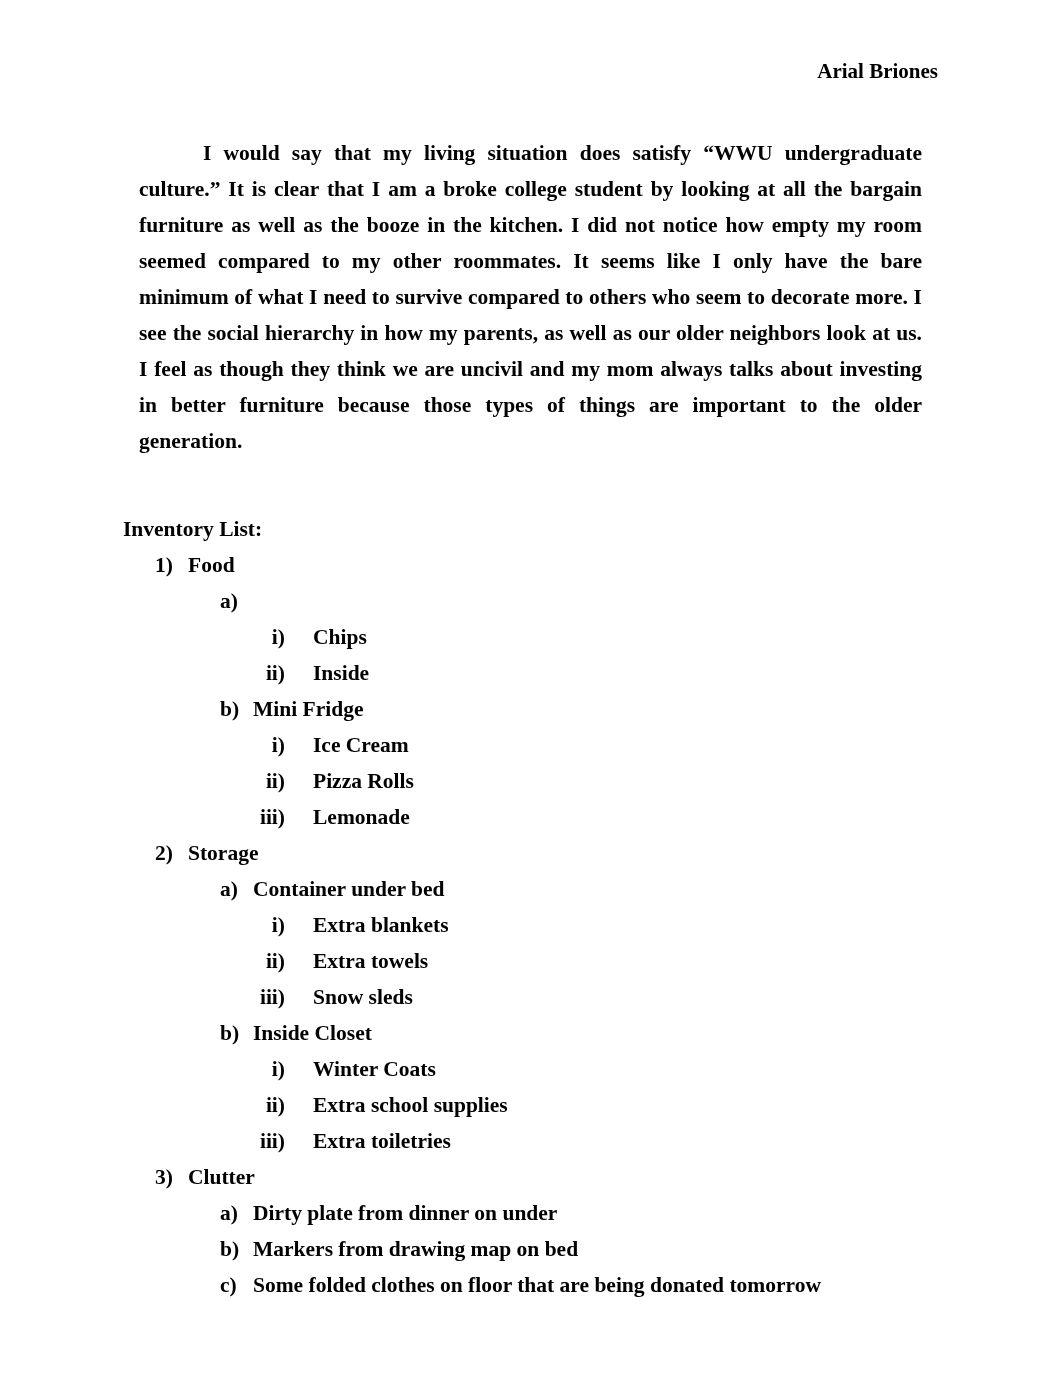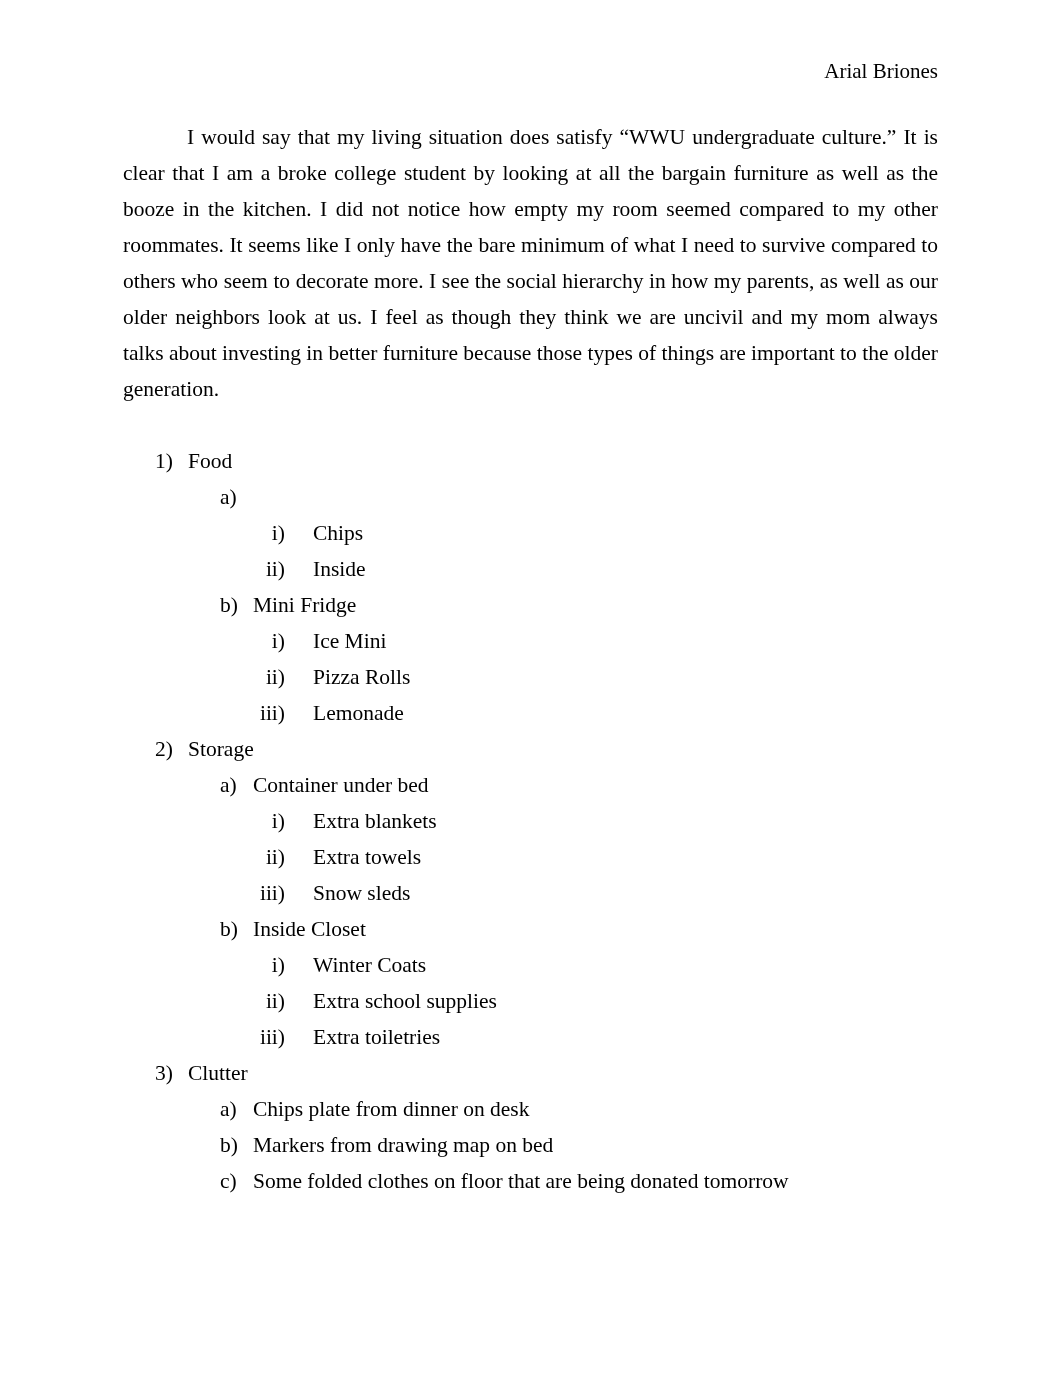--- a/index.html
+++ b/index.html
@@ -11,20 +11,21 @@
     font-family: "Liberation Serif", "DejaVu Serif", serif;
     color: #000000;
   }
   .page {
     position: relative;
     width: 1062px;
     height: 1318px;
     background: #ffffff;
     box-sizing: border-box;
     overflow: hidden;
+    font-weight: bold;
   }
   .header {
     position: absolute;
     top: 58px;
     left: 123px;
     width: 815px;
     text-align: right;
     font-size: 21px;
     line-height: 26px;
   }
@@ -32,21 +33,21 @@
     position: absolute;
     top: 119px;
     left: 123px;
     width: 815px;
   }
   .body-paragraph {
     font-size: 21.5px;
     line-height: 36px;
     text-align: justify;
     text-indent: 64px;
-    margin: 0;
+    margin: 16px;
     hyphens: none;
   }
   .spacer-line {
     height: 36px;
   }
   .list-heading {
     font-size: 21.5px;
     line-height: 36px;
     margin: 0;
   }
@@ -90,20 +91,21 @@
   <div class="header">
     <span>Arial Briones</span>
   </div>
 
   <div class="content">
 
     <p class="body-paragraph">I would say that my living situation does satisfy “WWU undergraduate culture.” It is clear that I am a broke college student by looking at all the bargain furniture as well as the booze in the kitchen. I did not notice how empty my room seemed compared to my other roommates. It seems like I only have the bare minimum of what I need to survive compared to others who seem to decorate more. I see the social hierarchy in how my parents, as well as our older neighbors look at us. I feel as though they think we are uncivil and my mom always talks about investing in better furniture because those types of things are important to the older generation.</p>
 
     <div class="spacer-line"></div>
 
+    <div class="list-heading">Inventory List:</div>
 
     <div id="inventory-list">
         <div class="lvl-row lvl1">
           <span class="marker">1)</span>
           <span class="label">Food</span>
         </div>
         <div class="lvl-row lvl2">
           <span class="marker">a)</span>
         </div>
         <div class="lvl-row lvl3">
@@ -113,21 +115,21 @@
         <div class="lvl-row lvl3">
           <span class="marker">ii)</span>
           <span class="label">Inside</span>
         </div>
         <div class="lvl-row lvl2">
           <span class="marker">b)</span>
           <span class="label">Mini Fridge</span>
         </div>
         <div class="lvl-row lvl3">
           <span class="marker">i)</span>
-          <span class="label">Ice Mini</span>
+          <span class="label">Ice Cream</span>
         </div>
         <div class="lvl-row lvl3">
           <span class="marker">ii)</span>
           <span class="label">Pizza Rolls</span>
         </div>
         <div class="lvl-row lvl3">
           <span class="marker">iii)</span>
           <span class="label">Lemonade</span>
         </div>
         <div class="lvl-row lvl1">
@@ -165,21 +167,21 @@
         <div class="lvl-row lvl3">
           <span class="marker">iii)</span>
           <span class="label">Extra toiletries</span>
         </div>
         <div class="lvl-row lvl1">
           <span class="marker">3)</span>
           <span class="label">Clutter</span>
         </div>
         <div class="lvl-row lvl2">
           <span class="marker">a)</span>
-          <span class="label">Chips plate from dinner on desk</span>
+          <span class="label">Dirty plate from dinner on under</span>
         </div>
         <div class="lvl-row lvl2">
           <span class="marker">b)</span>
           <span class="label">Markers from drawing map on bed</span>
         </div>
         <div class="lvl-row lvl2">
           <span class="marker">c)</span>
           <span class="label">Some folded clothes on floor that are being donated tomorrow</span>
         </div>
       </div>

